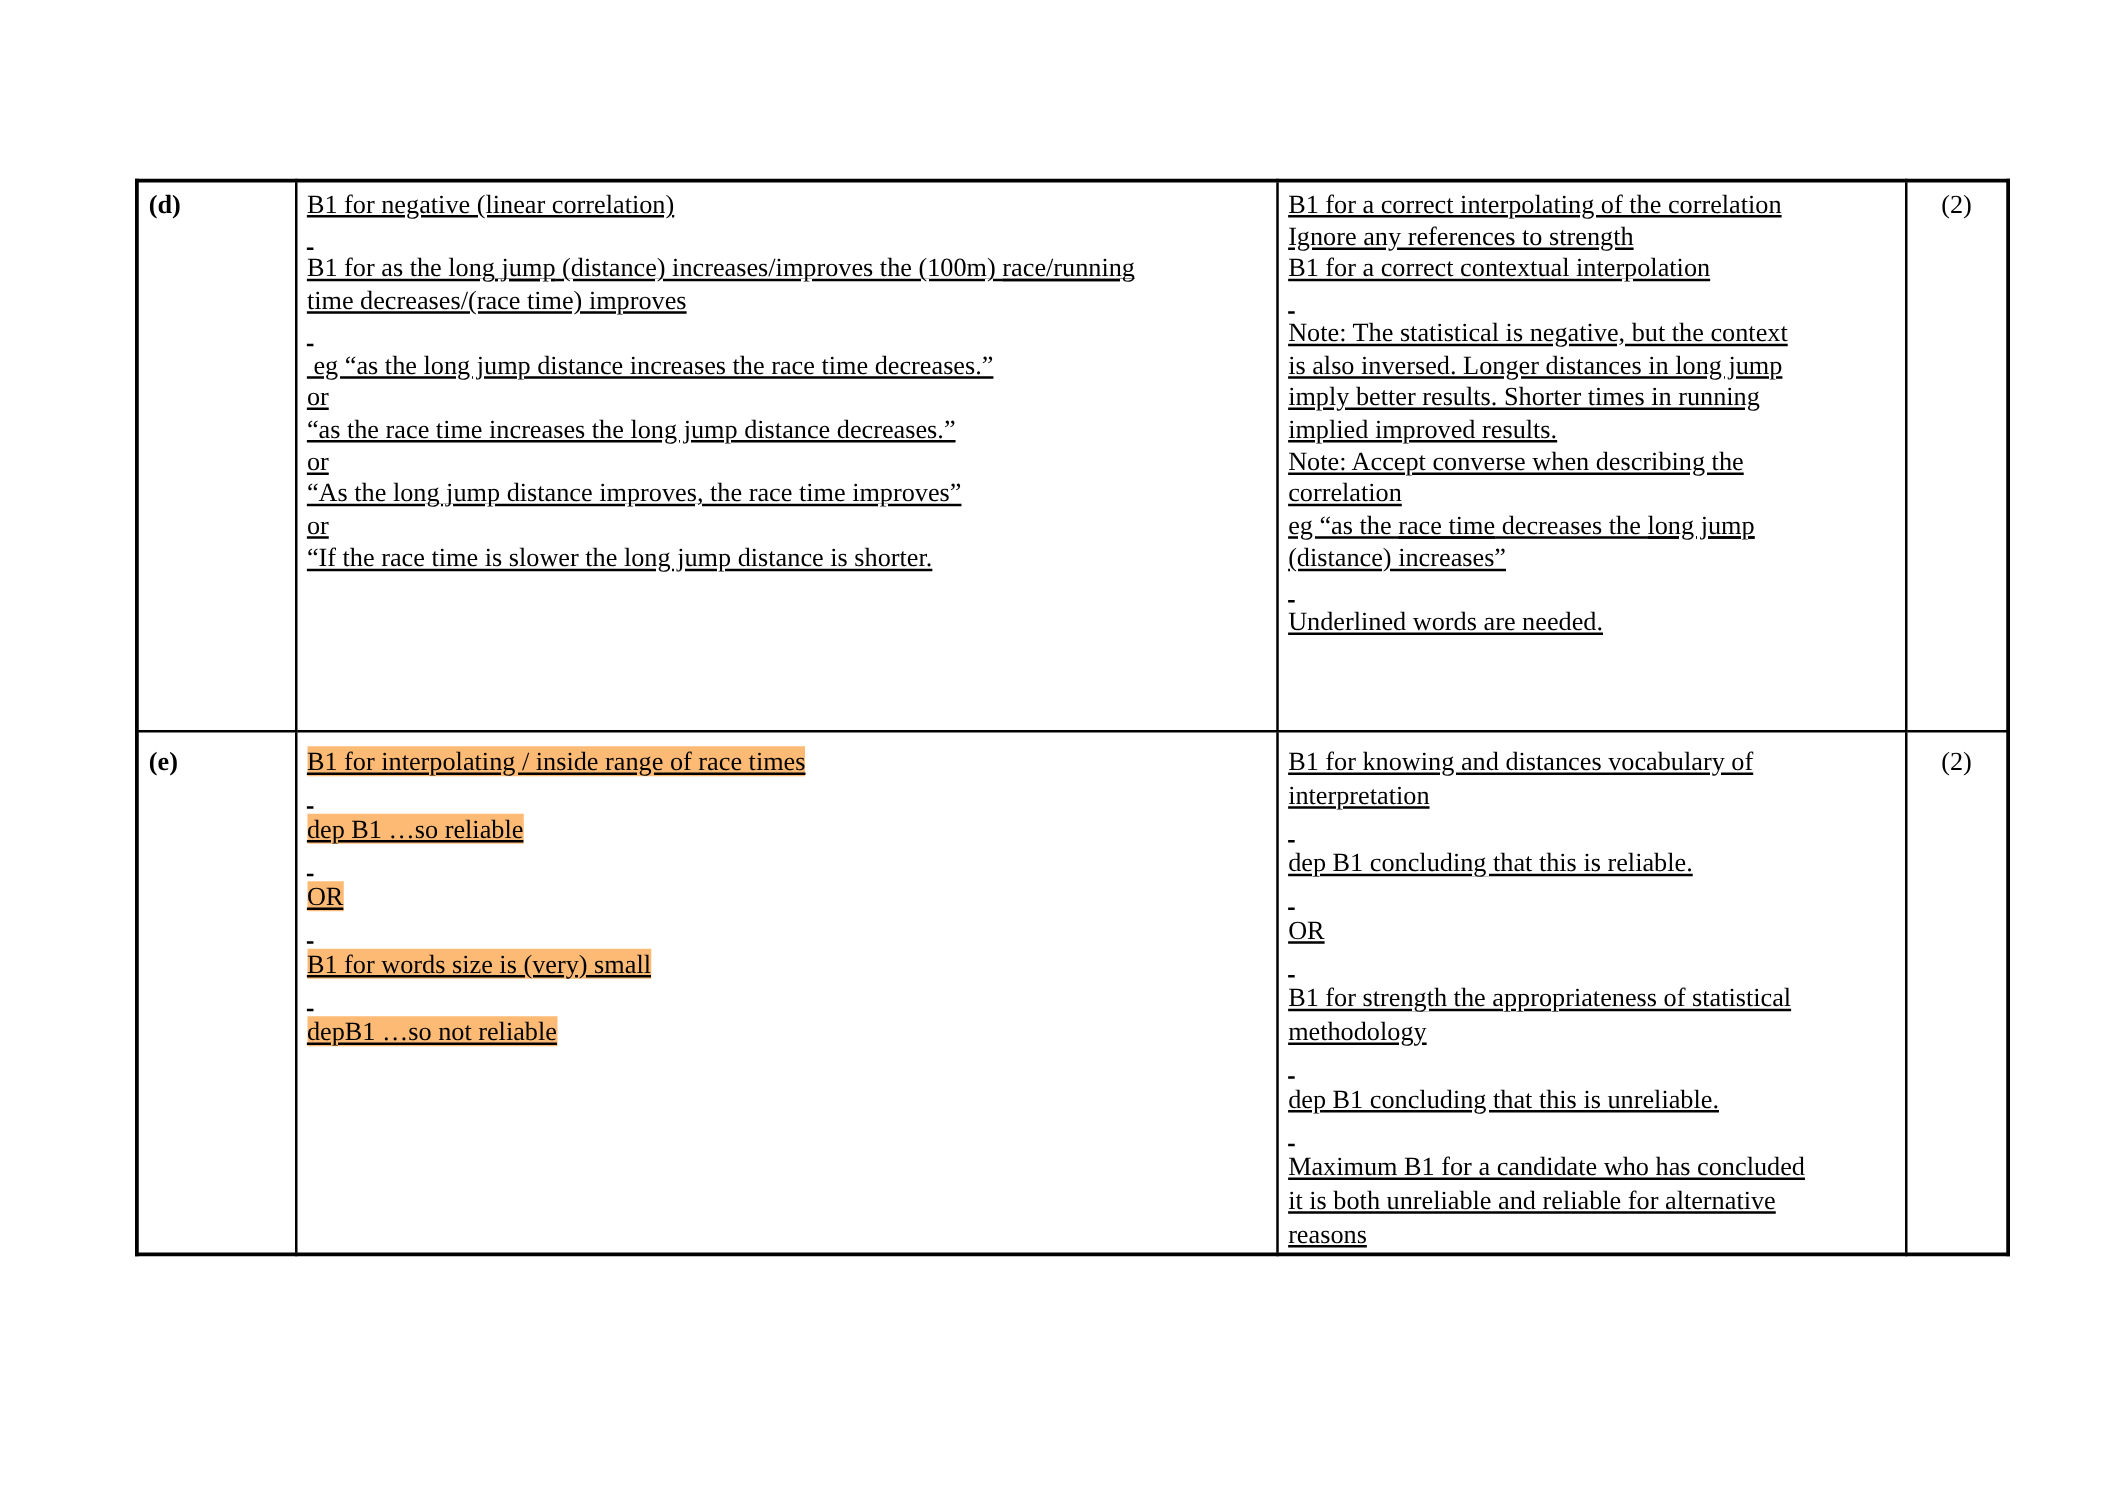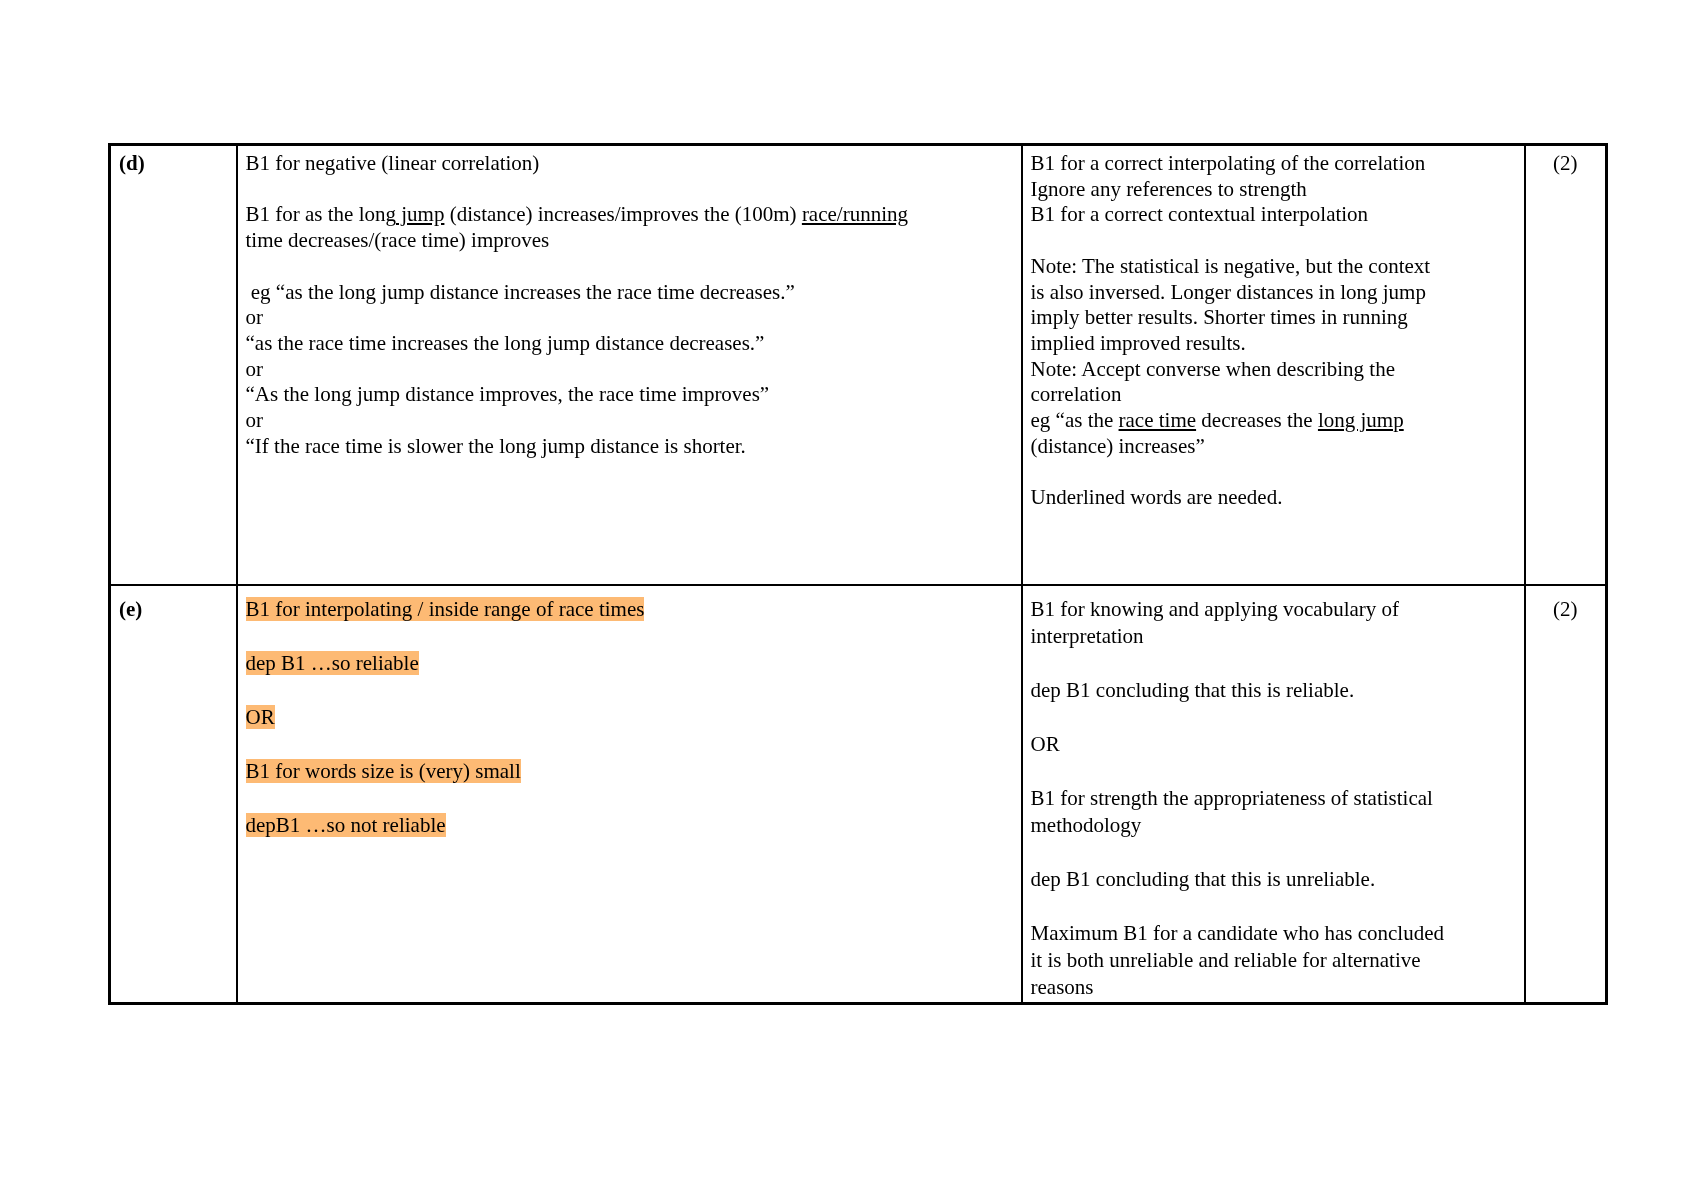--- a/index.html
+++ b/index.html
@@ -37,21 +37,21 @@
   col.c-marks  { width: 82px;  }
 
   tr.row-d        { height: 440px; }
   tr.row-e        { height: 419px; }
   tr.row-d td     { padding: 5px 8px 0 8px;  line-height: 25.7px; }
   tr.row-e td     { padding: 10px 8px 0 8px; line-height: 27px;   }
 
   td.part .part-label { font-weight: bold; }
   td.marks            { text-align: center; }
 
-  .line { white-space: pre; min-height: 1em; }
+  .line { white-space: pre; min-height: 1em; text-decoration: underline; }
   .line span.u  { text-decoration: underline; text-underline-offset: 2px; }
   .line span.hl { background: #fdba74; }
 </style>
 </head>
 <body>
 
 <div class="page">
   <table class="ms-table">
     <colgroup>
       <col class="c-part">
@@ -107,21 +107,21 @@
             <div class="line">&nbsp;</div>
             <div class="line"><span class="hl">dep B1 …so reliable</span></div>
             <div class="line">&nbsp;</div>
             <div class="line"><span class="hl">OR</span></div>
             <div class="line">&nbsp;</div>
             <div class="line"><span class="hl">B1 for words size is (very) small</span></div>
             <div class="line">&nbsp;</div>
             <div class="line"><span class="hl">depB1 …so not reliable</span></div>
           </td>
         <td class="notes">
-            <div class="line"><span>B1 for knowing and applying vocabulary of</span></div>
+            <div class="line"><span>B1 for knowing and distances vocabulary of</span></div>
             <div class="line"><span>interpretation</span></div>
             <div class="line">&nbsp;</div>
             <div class="line"><span>dep B1 concluding that this is reliable.</span></div>
             <div class="line">&nbsp;</div>
             <div class="line"><span>OR</span></div>
             <div class="line">&nbsp;</div>
             <div class="line"><span>B1 for strength the appropriateness of statistical</span></div>
             <div class="line"><span>methodology</span></div>
             <div class="line">&nbsp;</div>
             <div class="line"><span>dep B1 concluding that this is unreliable.</span></div>

